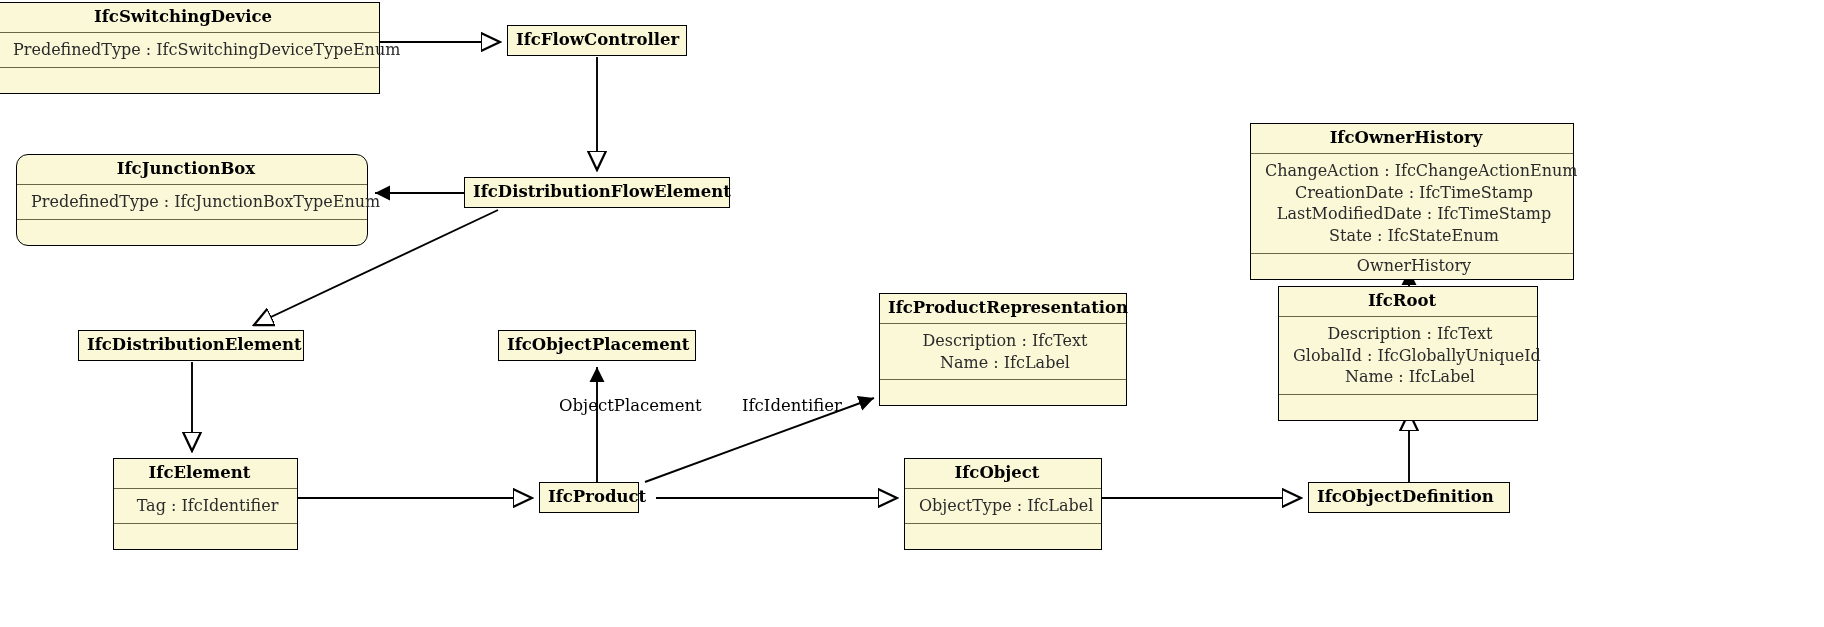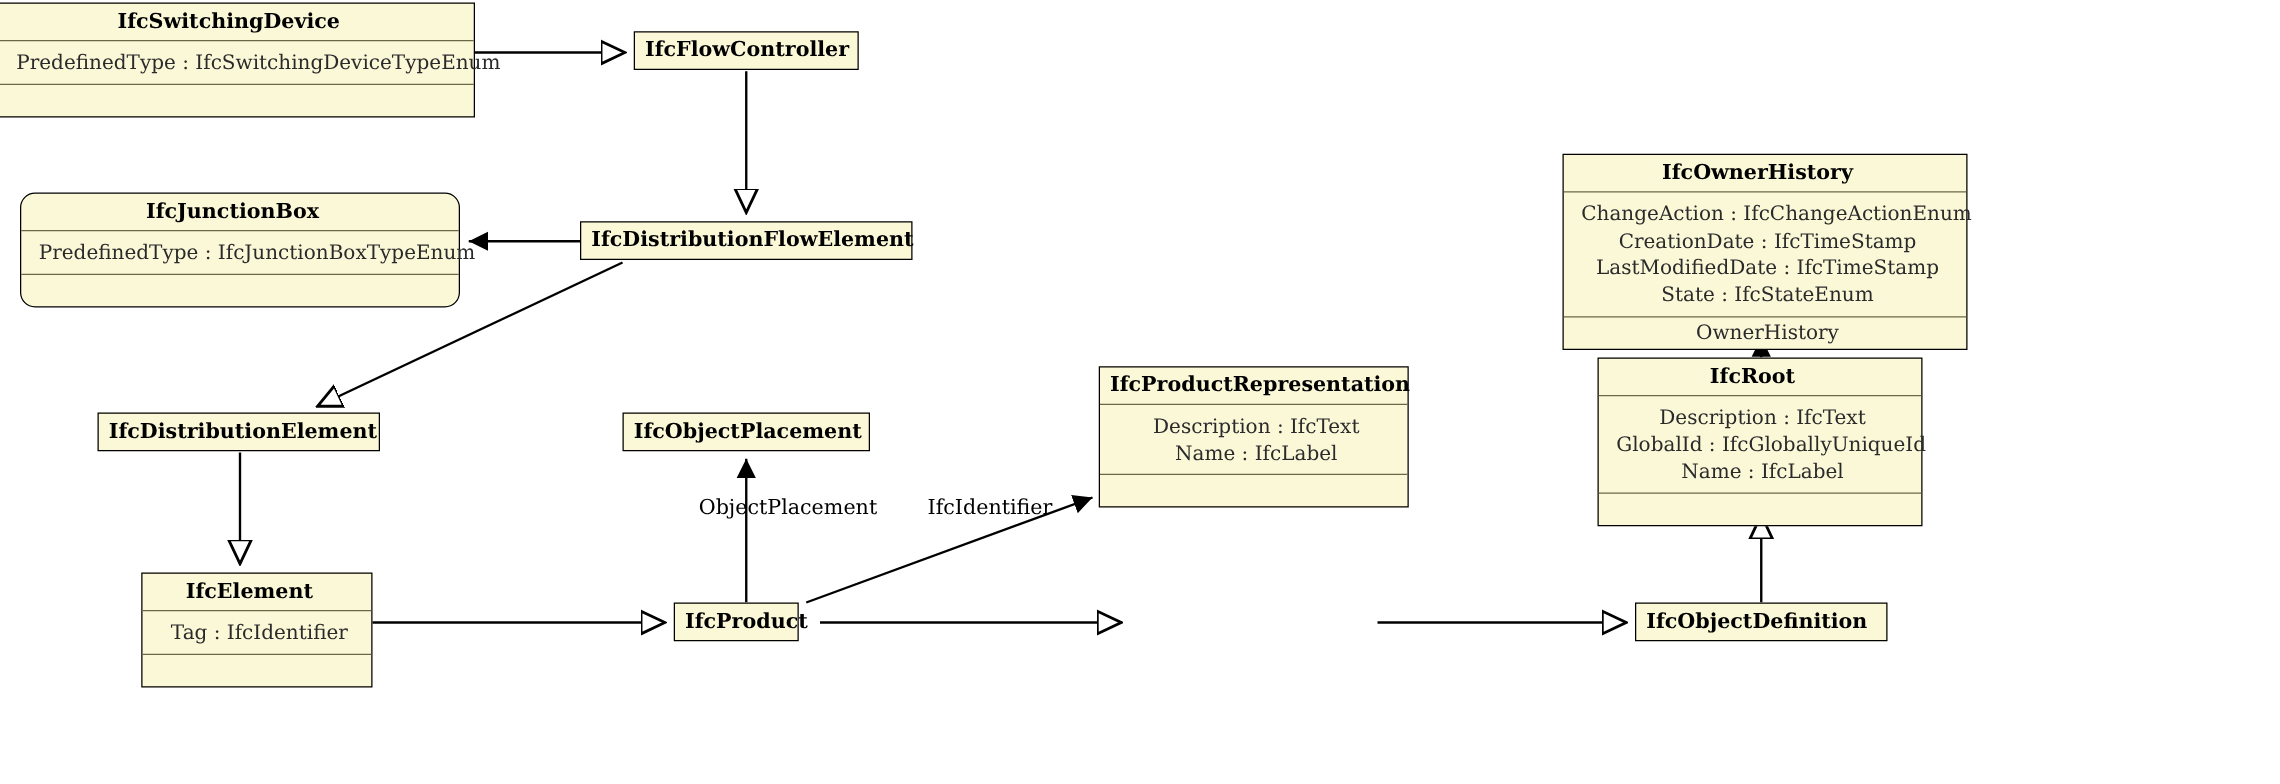--- a/index.html
+++ b/index.html
@@ -212,20 +212,29 @@
       <span class="attr-line">Tag : IfcIdentifier</span>
     </div>
     <div class="uml-sep"></div>
     <div class="uml-ops"></div>
   </div>
 
   <div class="uml-class" style="left:539px; top:482px; width:100px;">
     <div class="uml-title">IfcProduct</div>
   </div>
 
+  <div class="uml-class" style="left:904px; top:458px; width:198px;">
+    <div class="uml-title">IfcObject</div>
+    <div class="uml-sep"></div>
+    <div class="uml-attrs">
+      <span class="attr-line">ObjectType : IfcLabel</span>
+    </div>
+    <div class="uml-sep"></div>
+    <div class="uml-ops"></div>
+  </div>
 
   <div class="uml-class" style="left:1308px; top:482px; width:202px;">
     <div class="uml-title">IfcObjectDefinition</div>
   </div>
 
   <div class="edge-label" style="left:529px; top:396px;margin-left:30px;">ObjectPlacement</div>
 
   <div class="edge-label" style="left:742px; top:396px;">IfcIdentifier</div>
 
 </div>

